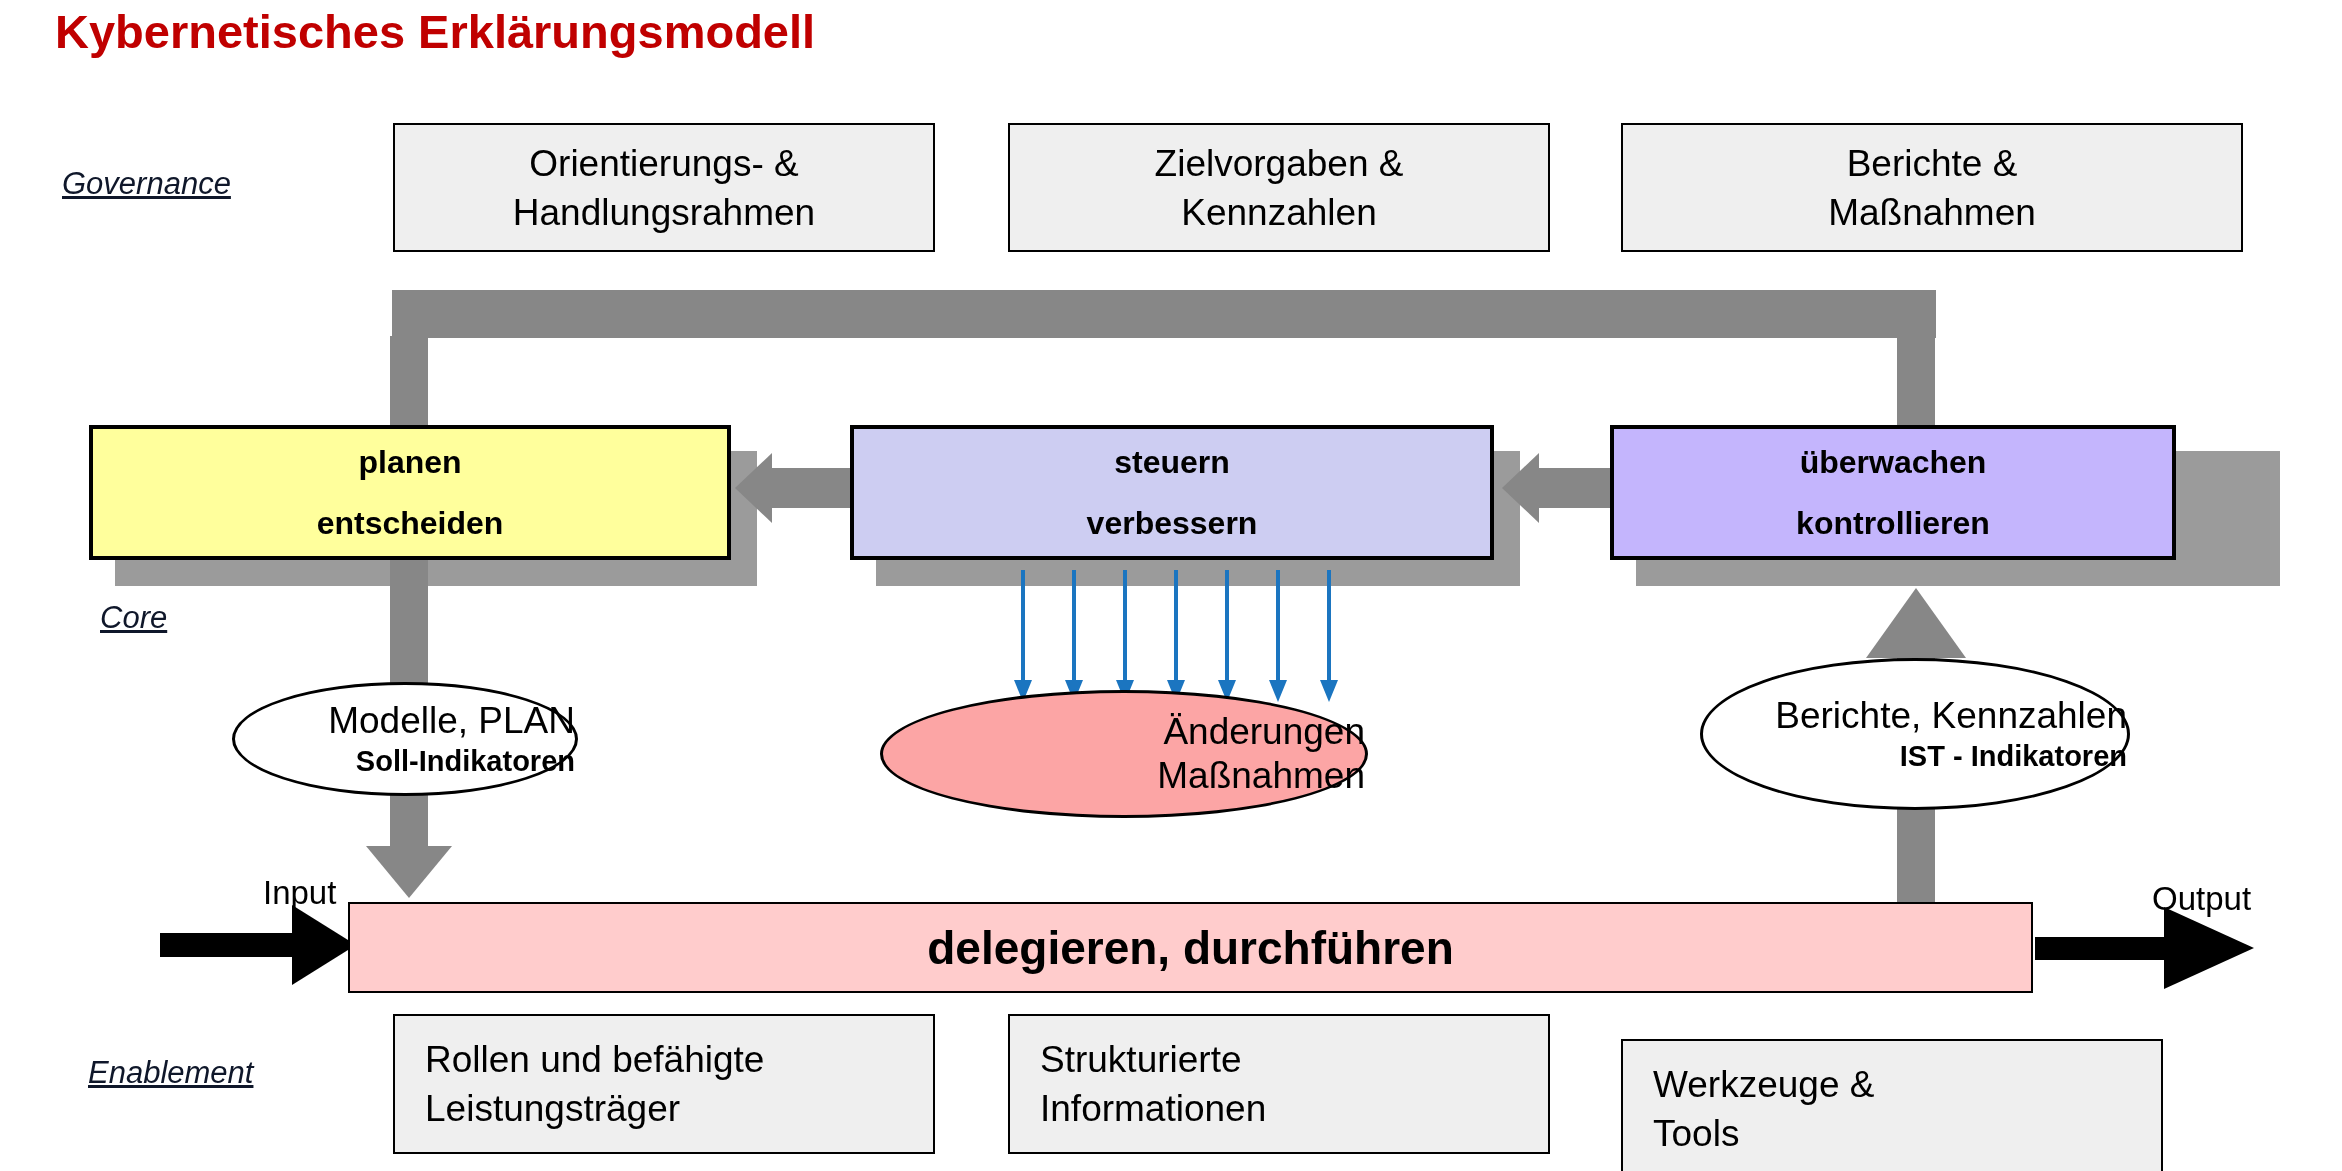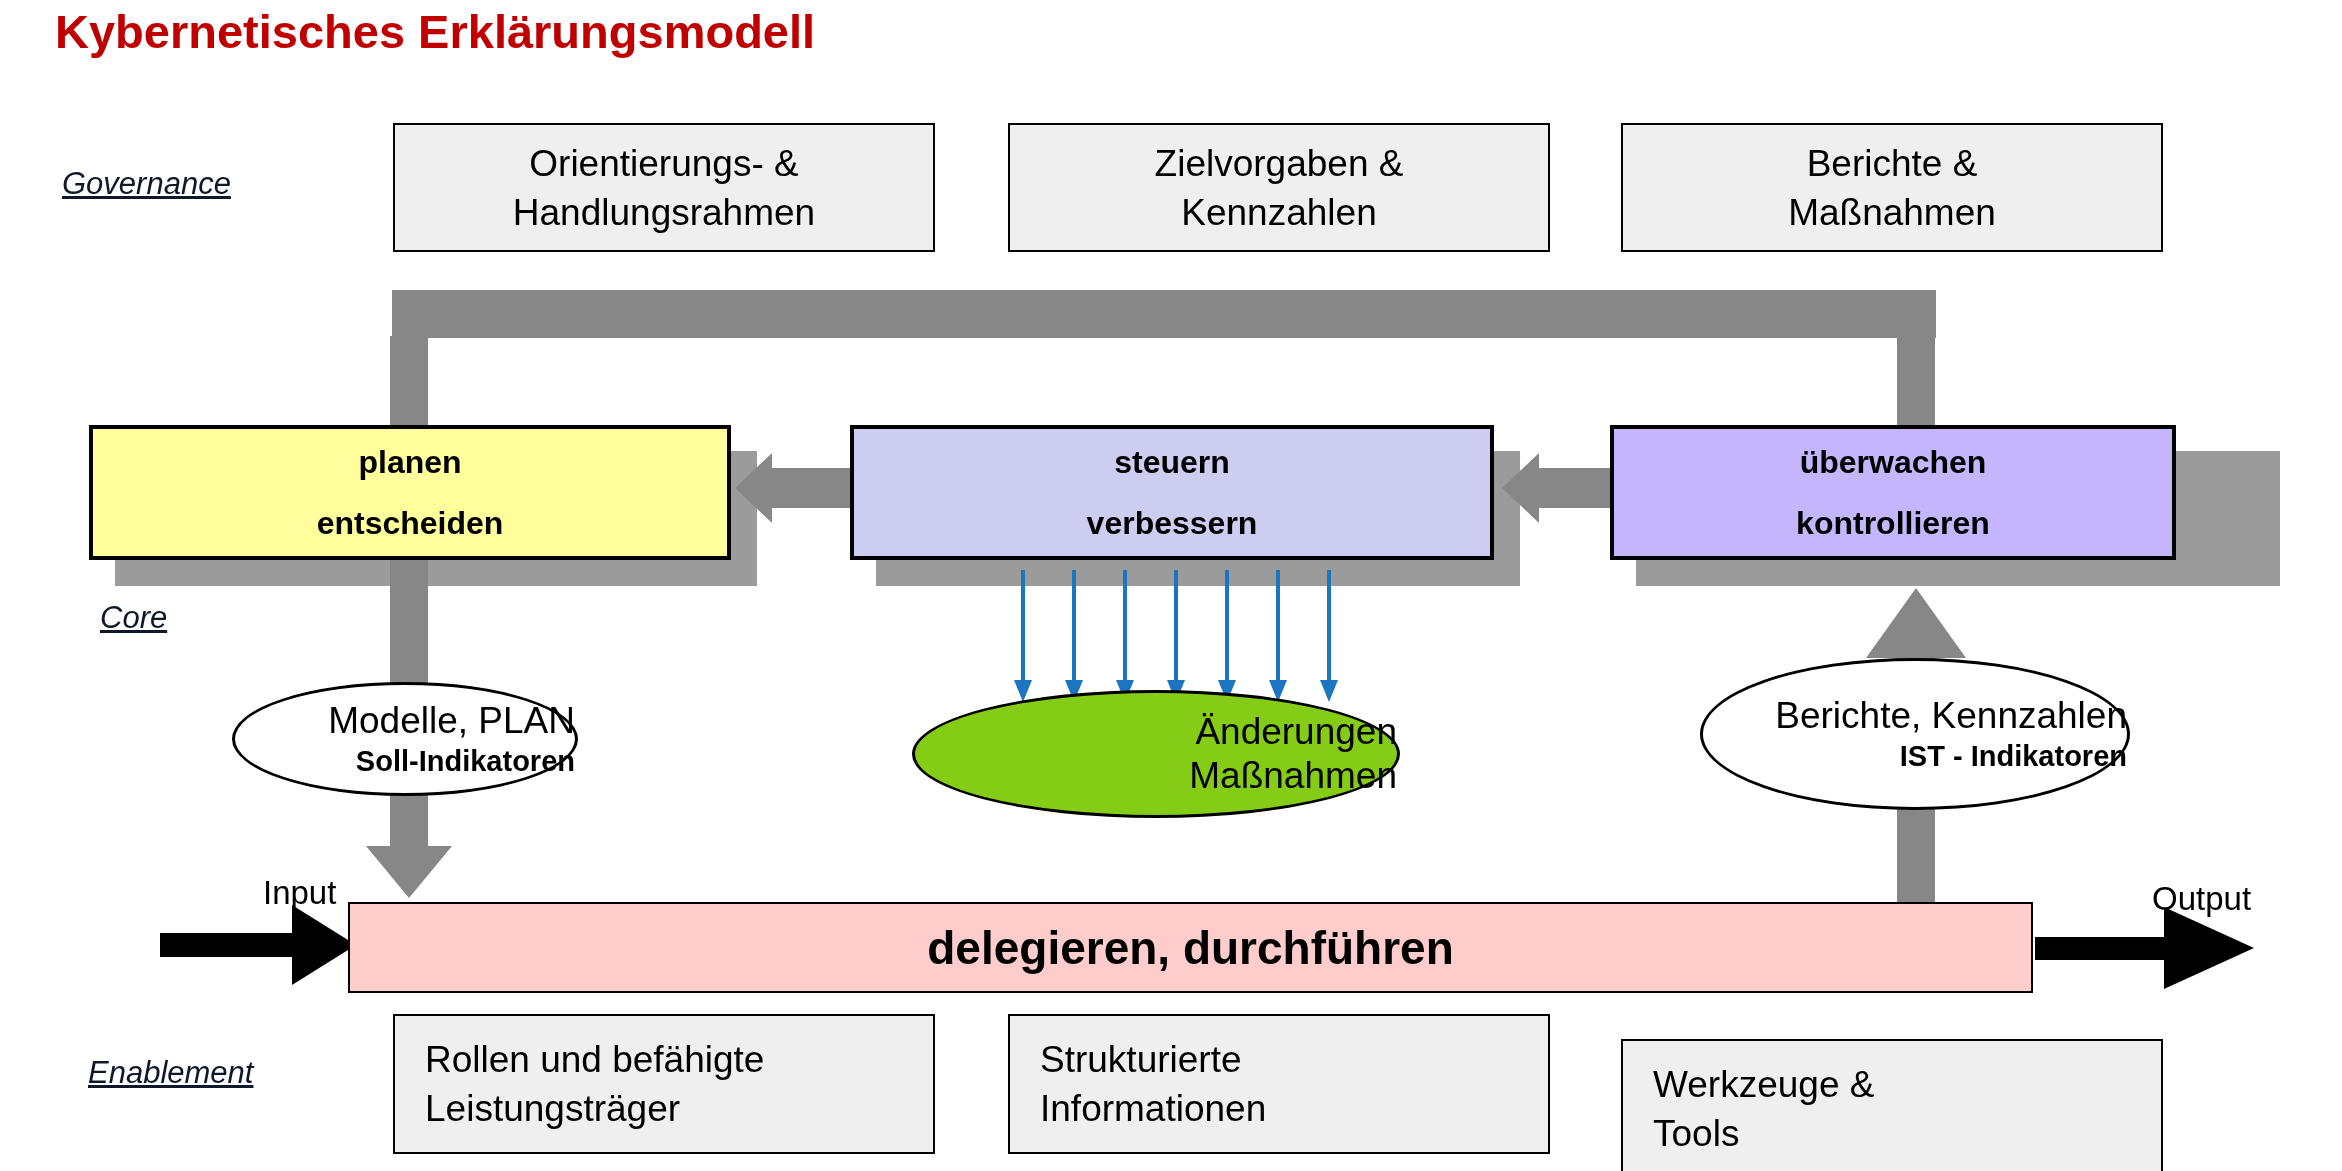--- a/index.html
+++ b/index.html
@@ -97,21 +97,21 @@
   <div class="tri tri-right-black" style="left:2164px; top:907px;"></div>
 
   <div class="box" style="left: 393px; top: 123px; width: 542px; height: 129px; background-color: rgb(239, 239, 239);">
     <span>Orientierungs- &amp;</span>
     <span>Handlungsrahmen</span>
   </div>
   <div class="box" style="left: 1008px; top: 123px; width: 542px; height: 129px; background-color: rgb(239, 239, 239);">
     <span>Zielvorgaben &amp;</span>
     <span>Kennzahlen</span>
   </div>
-  <div class="box" style="left: 1621px; top: 123px; width: 542px; height: 129px; background-color: rgb(239, 239, 239);">
+  <div class="box" style="left: 1621px; top: 123px; width: 622px; height: 129px; background-color: rgb(239, 239, 239);">
     <span>Berichte &amp;</span>
     <span>Maßnahmen</span>
   </div>
 
   <div class="box core" style="left: 89px; top: 425px; width: 642px; height: 135px; background-color: rgb(255, 255, 156);">
     <span>planen</span>
     <span>entscheiden</span>
   </div>
   <div class="box core" style="left: 850px; top: 425px; width: 644px; height: 135px; background-color: rgb(205, 205, 242);">
     <span>steuern</span>
@@ -136,21 +136,21 @@
   </div>
   <div class="box left-align" style="left: 1621px; top: 1014px; width: 542px; height: 140px; background-color: rgb(239, 239, 239); margin-top: 25px;">
     <span>Werkzeuge &amp;</span>
     <span>Tools</span>
   </div>
 
   <div class="ellipse" style="left: 232px; top: 682px; width: 346px; height: 114px; background-color: rgb(255, 255, 255);">
     <span class="l1">Modelle, PLAN</span>
     <span class="l2">Soll-Indikatoren</span>
   </div>
-  <div class="ellipse" style="left: 912px; top: 690px; width: 488px; height: 128px; background-color: #84cc16;">
+  <div class="ellipse" style="left: 880px; top: 690px; width: 488px; height: 128px; background-color: #fca5a5;">
     <span class="l1">Änderungen</span>
     <span class="l2 regular">Maßnahmen</span>
   </div>
   <div class="ellipse" style="left: 1700px; top: 658px; width: 430px; height: 152px; background-color: rgb(255, 255, 255);">
     <span class="l1">Berichte, Kennzahlen</span>
     <span class="l2">IST - Indikatoren</span>
   </div>
 
   <div class="title">Kybernetisches Erklärungsmodell</div>
   <div class="lane" style="left:62px; top:166px;">Governance</div>

